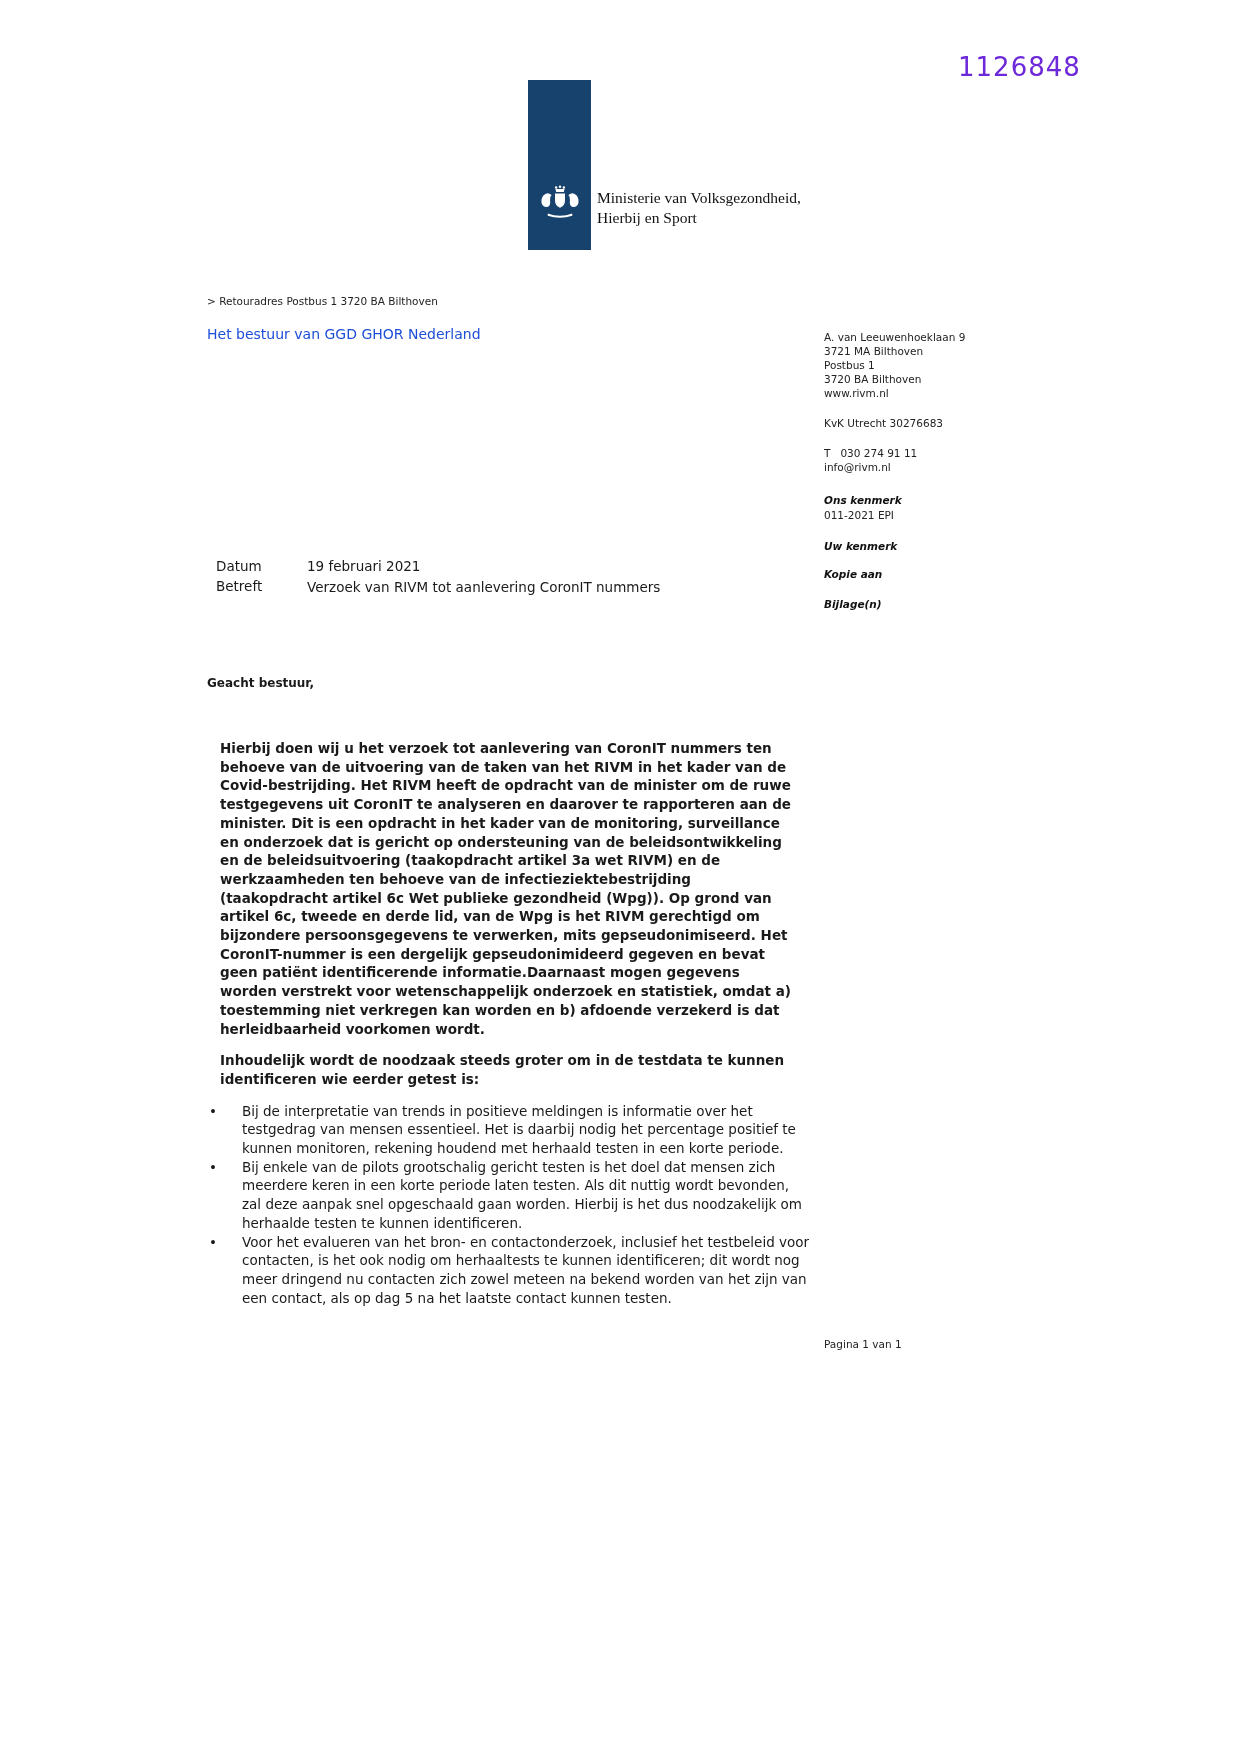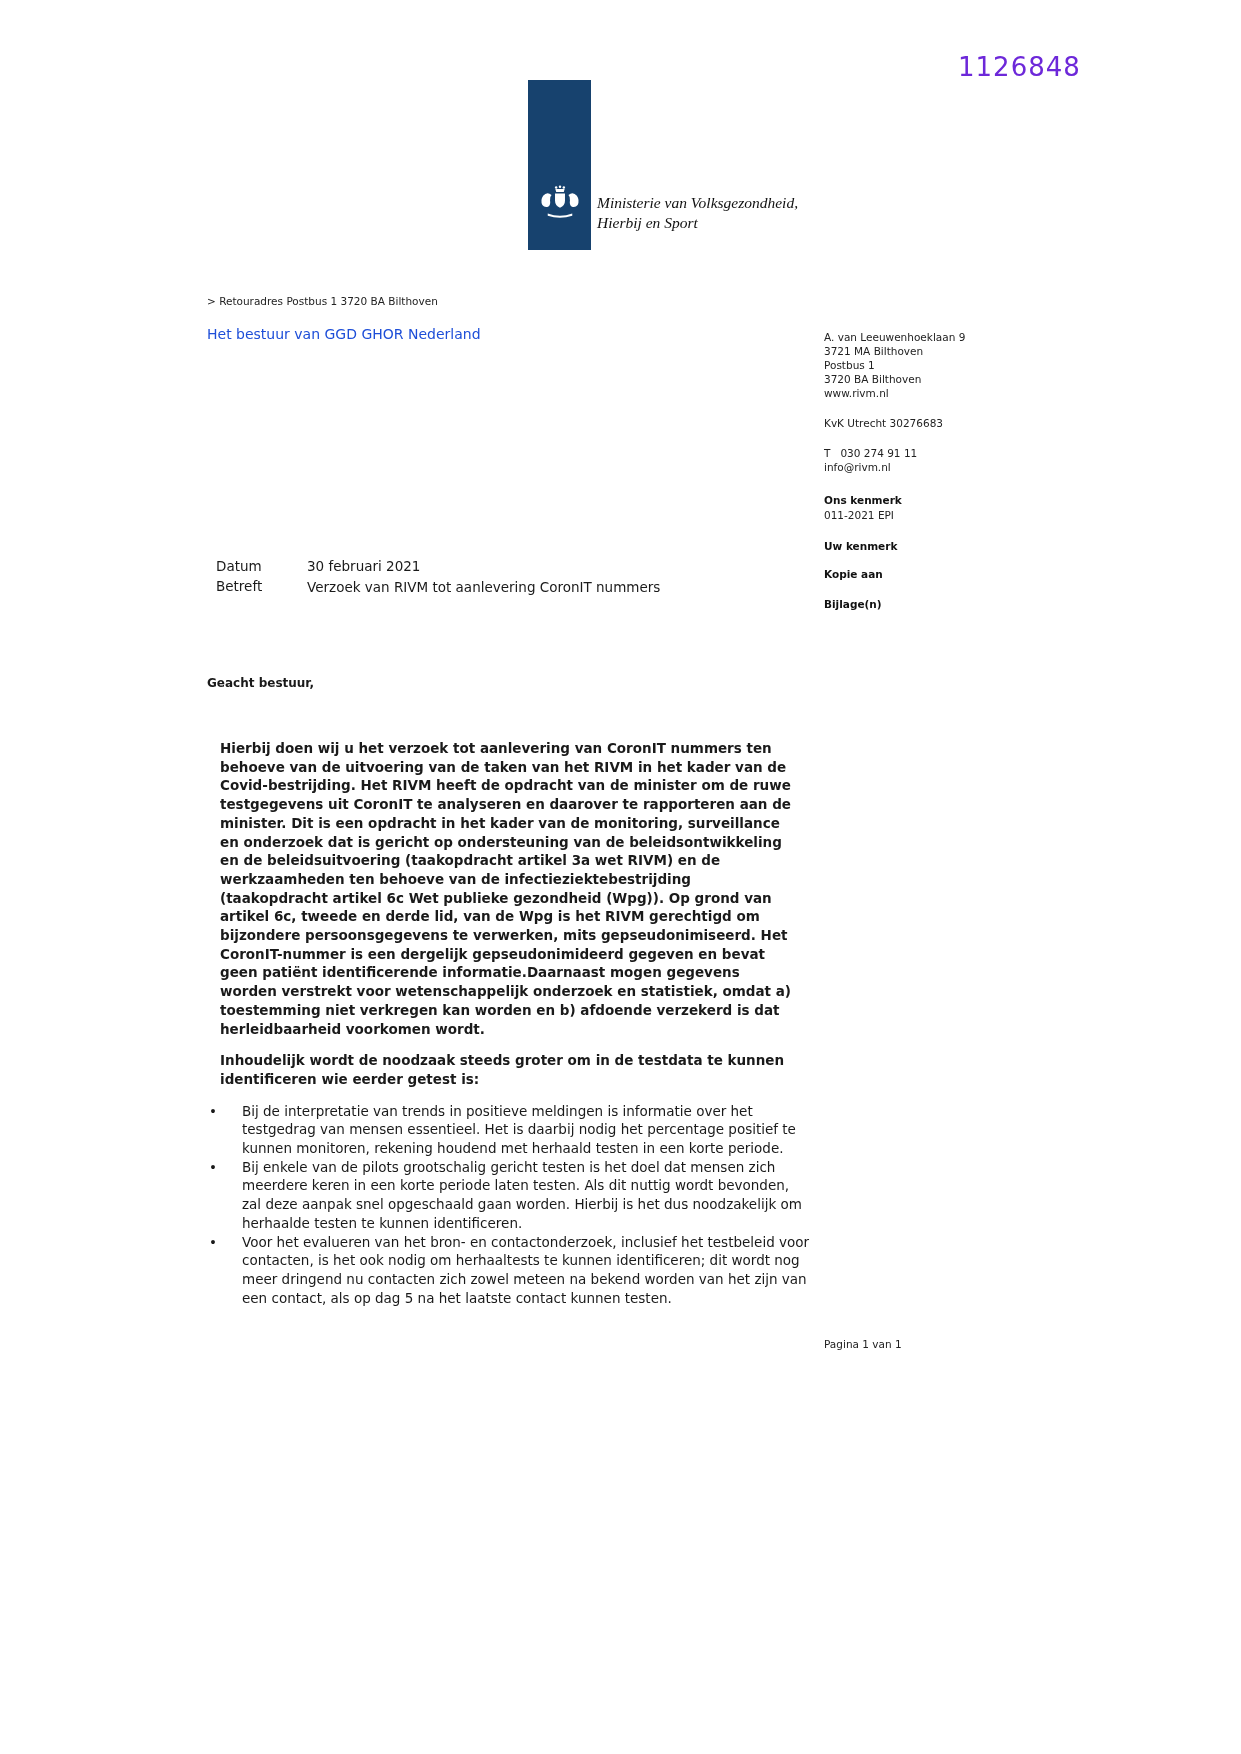--- a/index.html
+++ b/index.html
@@ -26,38 +26,38 @@
   }
   .emblem{
     position:absolute;left:50%;bottom:26px;transform:translateX(-50%);
   }
   .logo-text{
     left:597px;top:188px;width:330px;
     font-family:"Liberation Serif","DejaVu Serif",serif;
     color:#111;
   }
   .logo-org{font-size:17.5px;line-height:21px;}
-  .logo-ministry{font-size:15.5px;line-height:20px;font-style:italic;margin-top:5px;}
+  .logo-ministry{font-size:15.5px;line-height:20px;}
 
   .retouradres{
     left:207px;top:295px;
     font-size:10.5px;color:#222;
   }
   .addressee{
     left:207px;top:326px;
     font-size:14px;color:#1d4ed8;
   }
 
   
   .sidebar-line{
     position:absolute;left:824px;
     font-size:10.5px;line-height:14px;color:#222;
     white-space:pre;
   }
-  .sidebar-line.bold{font-weight:bold;color:#111;}
+  .sidebar-line.bold{font-weight:bold;color:#111;font-style:italic;}
 
   
   .meta-label{position:absolute;left:216px;font-size:13.5px;}
   .meta-value{position:absolute;left:307px;font-size:13.5px;}
   .betreft-value{width:355px;line-height:19px;}
 
   .salutation{
     left:207px;top:676px;font-size:12px;font-weight:bold;
   }
 
@@ -128,21 +128,21 @@
   <div class="sidebar-line bold" style="top:493px">Ons kenmerk</div>
   <div class="sidebar-line" style="top:508px">011-2021 EPI</div>
 
   <div class="sidebar-line bold" style="top:539px">Uw kenmerk</div>
 
   <div class="sidebar-line bold" style="top:567px">Kopie aan</div>
 
   <div class="sidebar-line bold" style="top:597px">Bijlage(n)</div>
 
   <div class="meta-label" style="top:558px">Datum</div>
-  <div class="meta-value" style="top:558px">30 februari 2021</div>
+  <div class="meta-value" style="top:558px">19 februari 2021</div>
   <div class="meta-label" style="top:578px">Betreft</div>
   <div class="meta-value betreft-value" style="top:578px">Verzoek van RIVM tot aanlevering CoronIT nummers</div>
 
   <div class="abs salutation">Geacht bestuur,</div>
 
   <div class="abs body-text">
     <p>Hierbij doen wij u het verzoek tot aanlevering van CoronIT nummers ten behoeve van de uitvoering van de taken van het RIVM in het kader van de Covid-bestrijding. Het RIVM heeft de opdracht van de minister om de ruwe testgegevens uit CoronIT te analyseren en daarover te rapporteren aan de minister. Dit is een opdracht in het kader van de monitoring, surveillance en onderzoek dat is gericht op ondersteuning van de beleidsontwikkeling en de beleidsuitvoering (taakopdracht artikel 3a wet RIVM) en de werkzaamheden ten behoeve van de infectieziektebestrijding (taakopdracht artikel 6c Wet publieke gezondheid (Wpg)). Op grond van artikel 6c, tweede en derde lid, van de Wpg is het RIVM gerechtigd om bijzondere persoonsgegevens te verwerken, mits gepseudonimiseerd. Het CoronIT-nummer is een dergelijk gepseudonimideerd gegeven en bevat geen patiënt identificerende informatie.Daarnaast mogen gegevens worden verstrekt voor wetenschappelijk onderzoek en statistiek, omdat a) toestemming niet verkregen kan worden en b) afdoende verzekerd is dat herleidbaarheid voorkomen wordt.</p>
     <p> Inhoudelijk wordt de noodzaak steeds groter om in de testdata te kunnen identificeren wie eerder getest is:</p>
     <div class="bullets">
       <div class="bullet-row">

